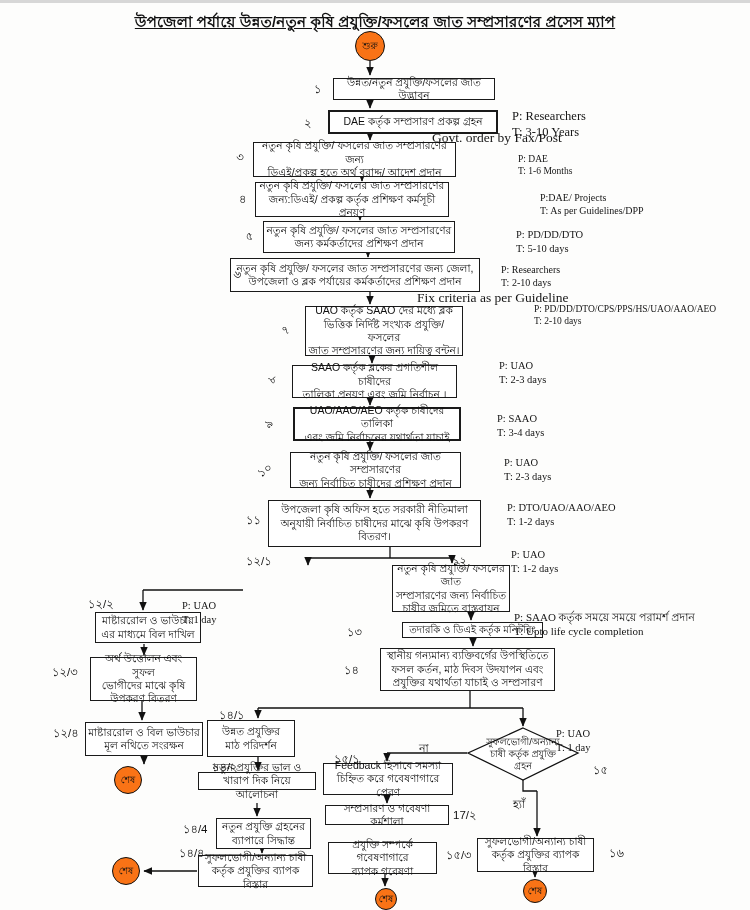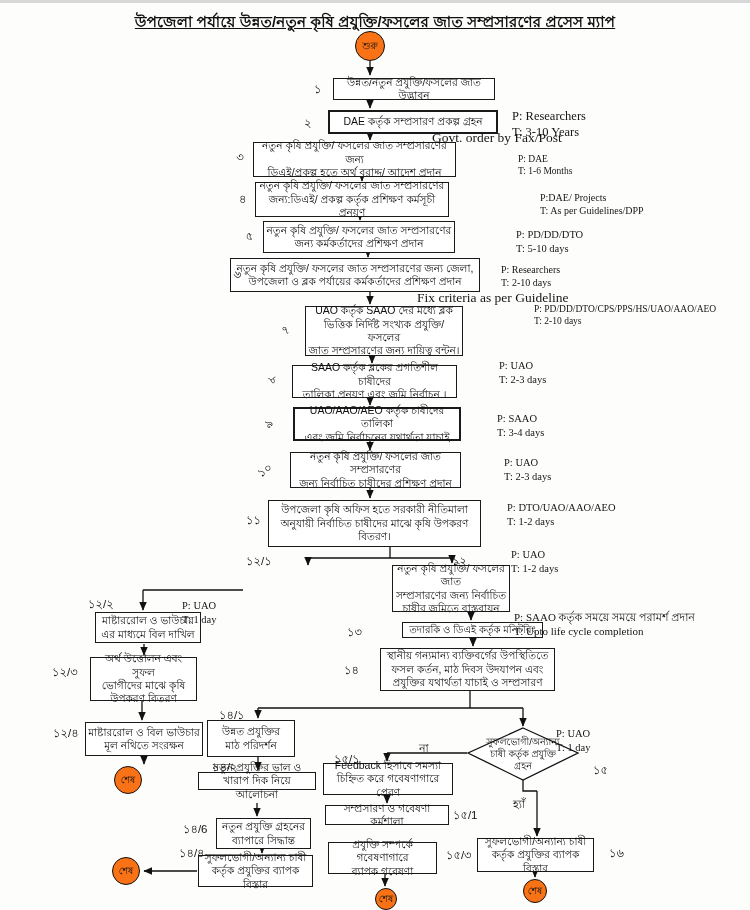--- a/index.html
+++ b/index.html
@@ -168,25 +168,25 @@
   <div class="num" style="left:246px;top:512px">১১</div>
   <div class="num" style="left:246px;top:553px">১২/১</div>
   <div class="num" style="left:452px;top:553px">১২</div>
   <div class="num" style="left:88px;top:596px">১২/২</div>
   <div class="num" style="left:52px;top:664px">১২/৩</div>
   <div class="num" style="left:53px;top:725px">১২/৪</div>
   <div class="num" style="left:347px;top:624px">১৩</div>
   <div class="num" style="left:344px;top:662px">১৪</div>
   <div class="num" style="left:219px;top:707px">১৪/১</div>
   <div class="num" style="left:212px;top:759px">১৪/২</div>
-  <div class="num" style="left:183px;top:821px">১৪/6</div>
+  <div class="num" style="left:183px;top:821px">১৪/4</div>
   <div class="num" style="left:179px;top:845px">১৪/৪</div>
   <div class="num" style="left:593px;top:762px">১৫</div>
   <div class="num" style="left:334px;top:751px">১৫/১</div>
-  <div class="num" style="left:453px;top:807px">১৫/1</div>
+  <div class="num" style="left:453px;top:807px">17/২</div>
   <div class="num" style="left:446px;top:847px">১৫/৩</div>
   <div class="num" style="left:609px;top:845px">১৬</div>
 
   <div class="ann" style="left:512px;top:64px;font-size:12.5px">P: Researchers
 T: 3-10 Years</div>
   <div class="ann" style="left:518px;top:109px;font-size:9.5px">P: DAE
 T: 1-6 Months</div>
   <div class="ann" style="left:540px;top:147px;font-size:10px">P:DAE/ Projects
 T: As per Guidelines/DPP</div>
   <div class="ann" style="left:516px;top:184px">P: PD/DD/DTO

